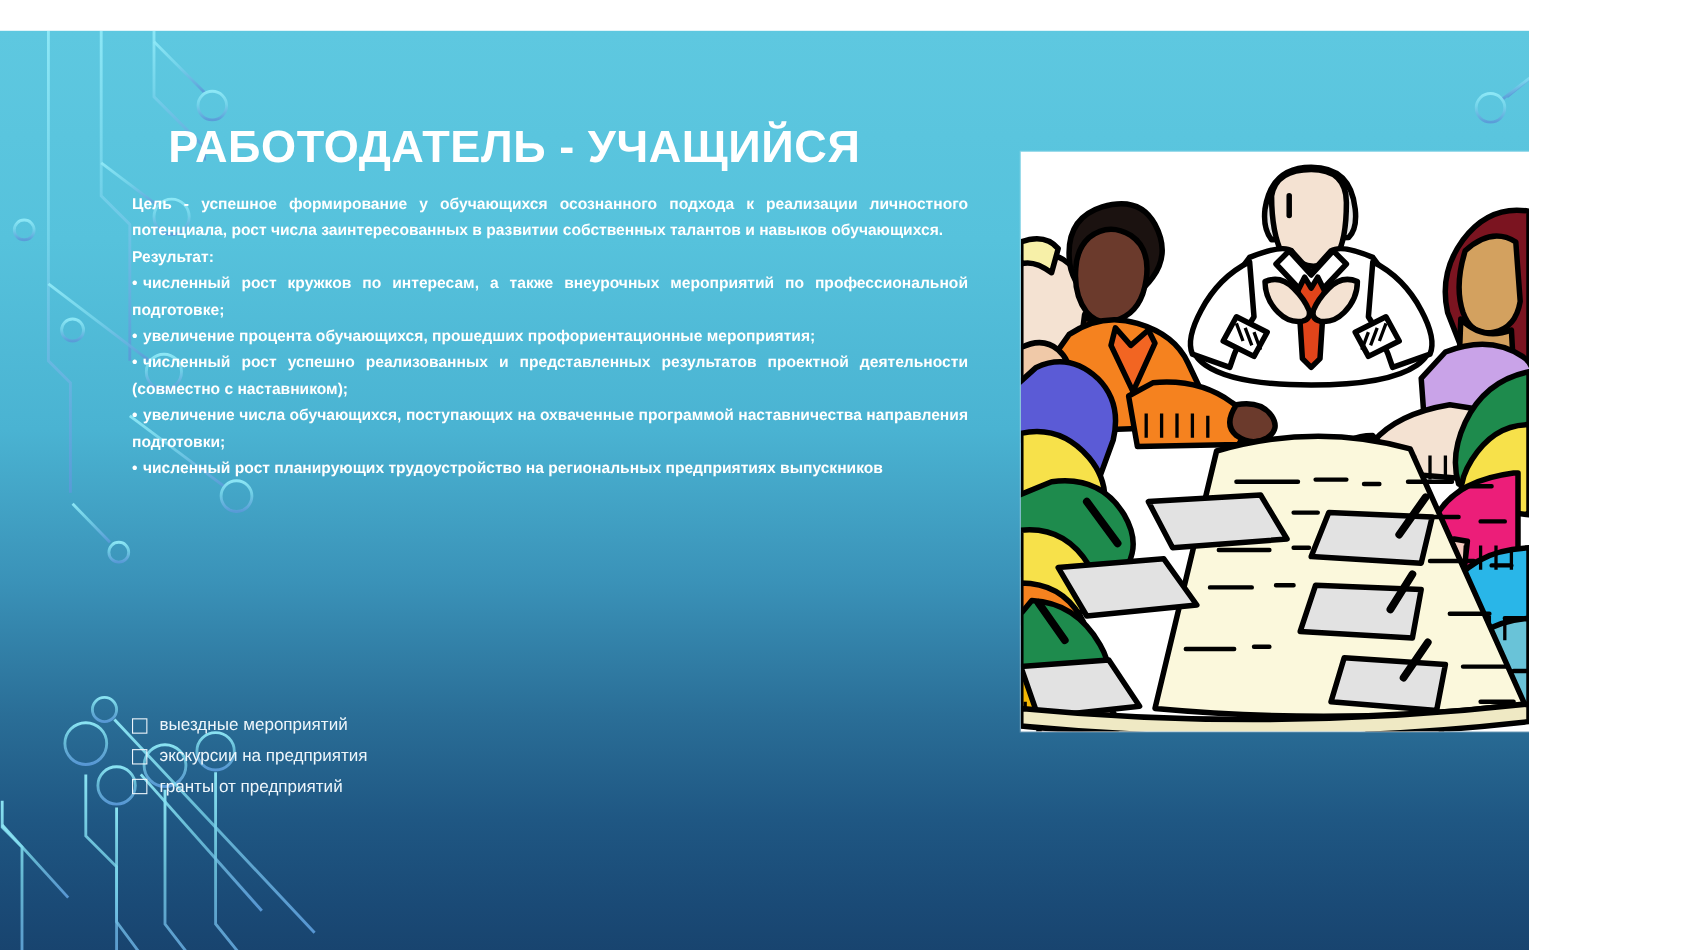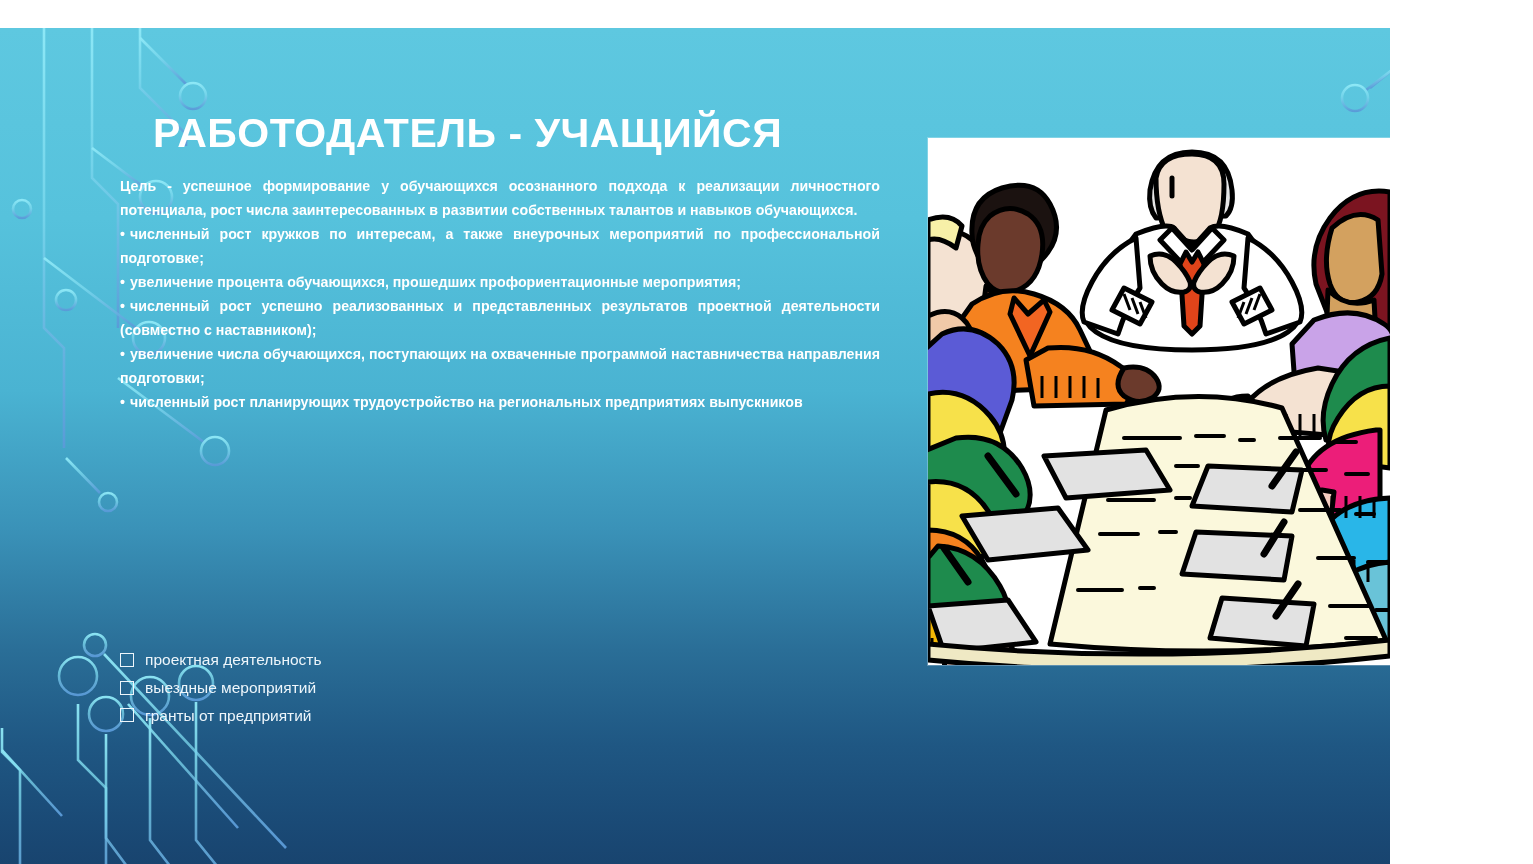--- a/index.html
+++ b/index.html
@@ -162,20 +162,21 @@
       <path d="M1466 800 L1502 750"></path>
       <circle cx="1510" cy="738" r="14"></circle>
       <path d="M1398 864 V838"></path>
     </g>
   </svg>
 
   <div id="title">РАБОТОДАТЕЛЬ - УЧАЩИЙСЯ</div>
 
   <div id="body-text">
     <p>Цель - успешное формирование у обучающихся осознанного подхода к реализации личностного потенциала, рост числа заинтересованных в развитии собственных талантов и навыков обучающихся.</p>
+    <p>Результат:</p>
 
     <p class="bullet">
       <span class="bullet-mark">•</span><span>численный рост кружков по интересам, а также внеурочных мероприятий по профессиональной подготовке;</span>
     </p>
     <p class="bullet">
       <span class="bullet-mark">•</span><span>увеличение процента обучающихся, прошедших профориентационные мероприятия;</span>
     </p>
     <p class="bullet">
       <span class="bullet-mark">•</span><span>численный рост успешно реализованных и представленных результатов проектной деятельности (совместно с наставником);</span>
     </p>
@@ -183,25 +184,25 @@
       <span class="bullet-mark">•</span><span>увеличение числа обучающихся, поступающих на охваченные программой наставничества направления подготовки;</span>
     </p>
     <p class="bullet">
       <span class="bullet-mark">•</span><span>численный рост планирующих трудоустройство на региональных предприятиях выпускников</span>
     </p>
   </div>
 
   <div id="checklist">
     <div class="row">
       <span class="box"></span>
-      <span>проектная деятельность</span>
+      <span>выездные мероприятий</span>
     </div>
     <div class="row">
       <span class="box"></span>
-      <span>выездные мероприятий</span>
+      <span>экскурсии на предприятия</span>
     </div>
     <div class="row">
       <span class="box"></span>
       <span>гранты от предприятий</span>
     </div>
   </div>
 
   <div id="picture" title="Иллюстрация: совещание за столом переговоров">
     <svg viewBox="0 0 462 527" aria-hidden="true">
       <rect x="0" y="0" width="462" height="527" fill="#ffffff"></rect>

